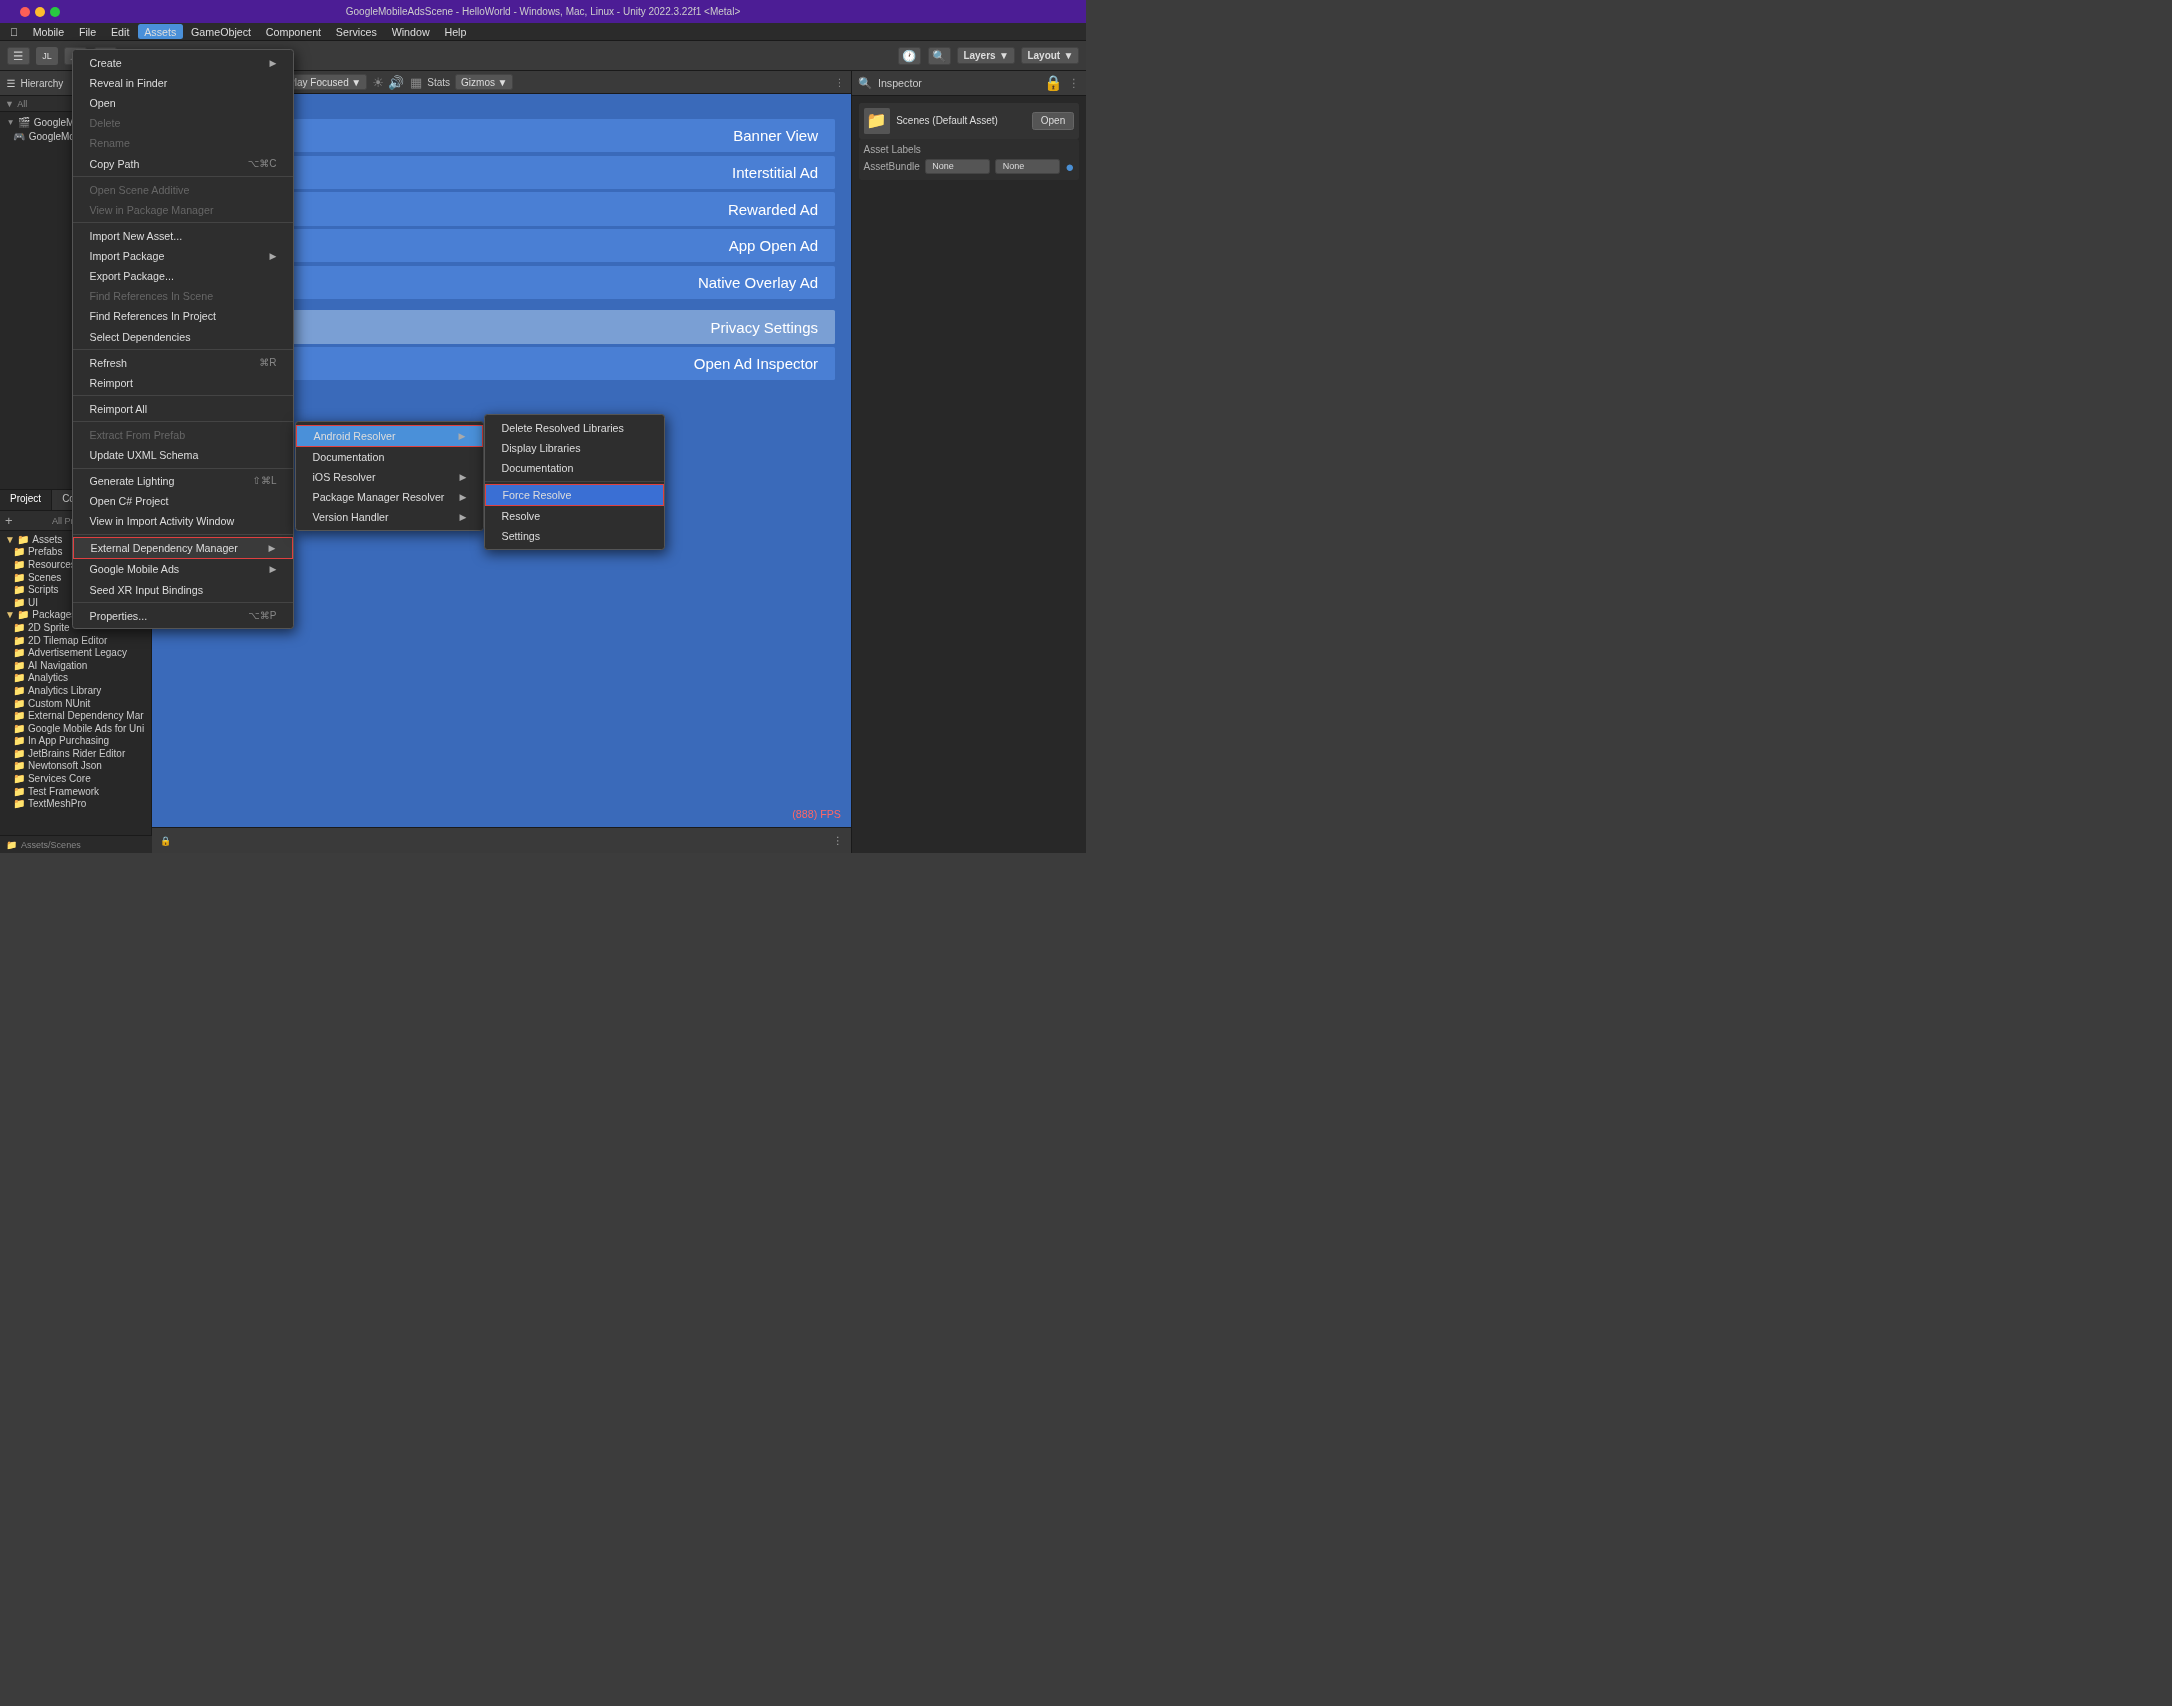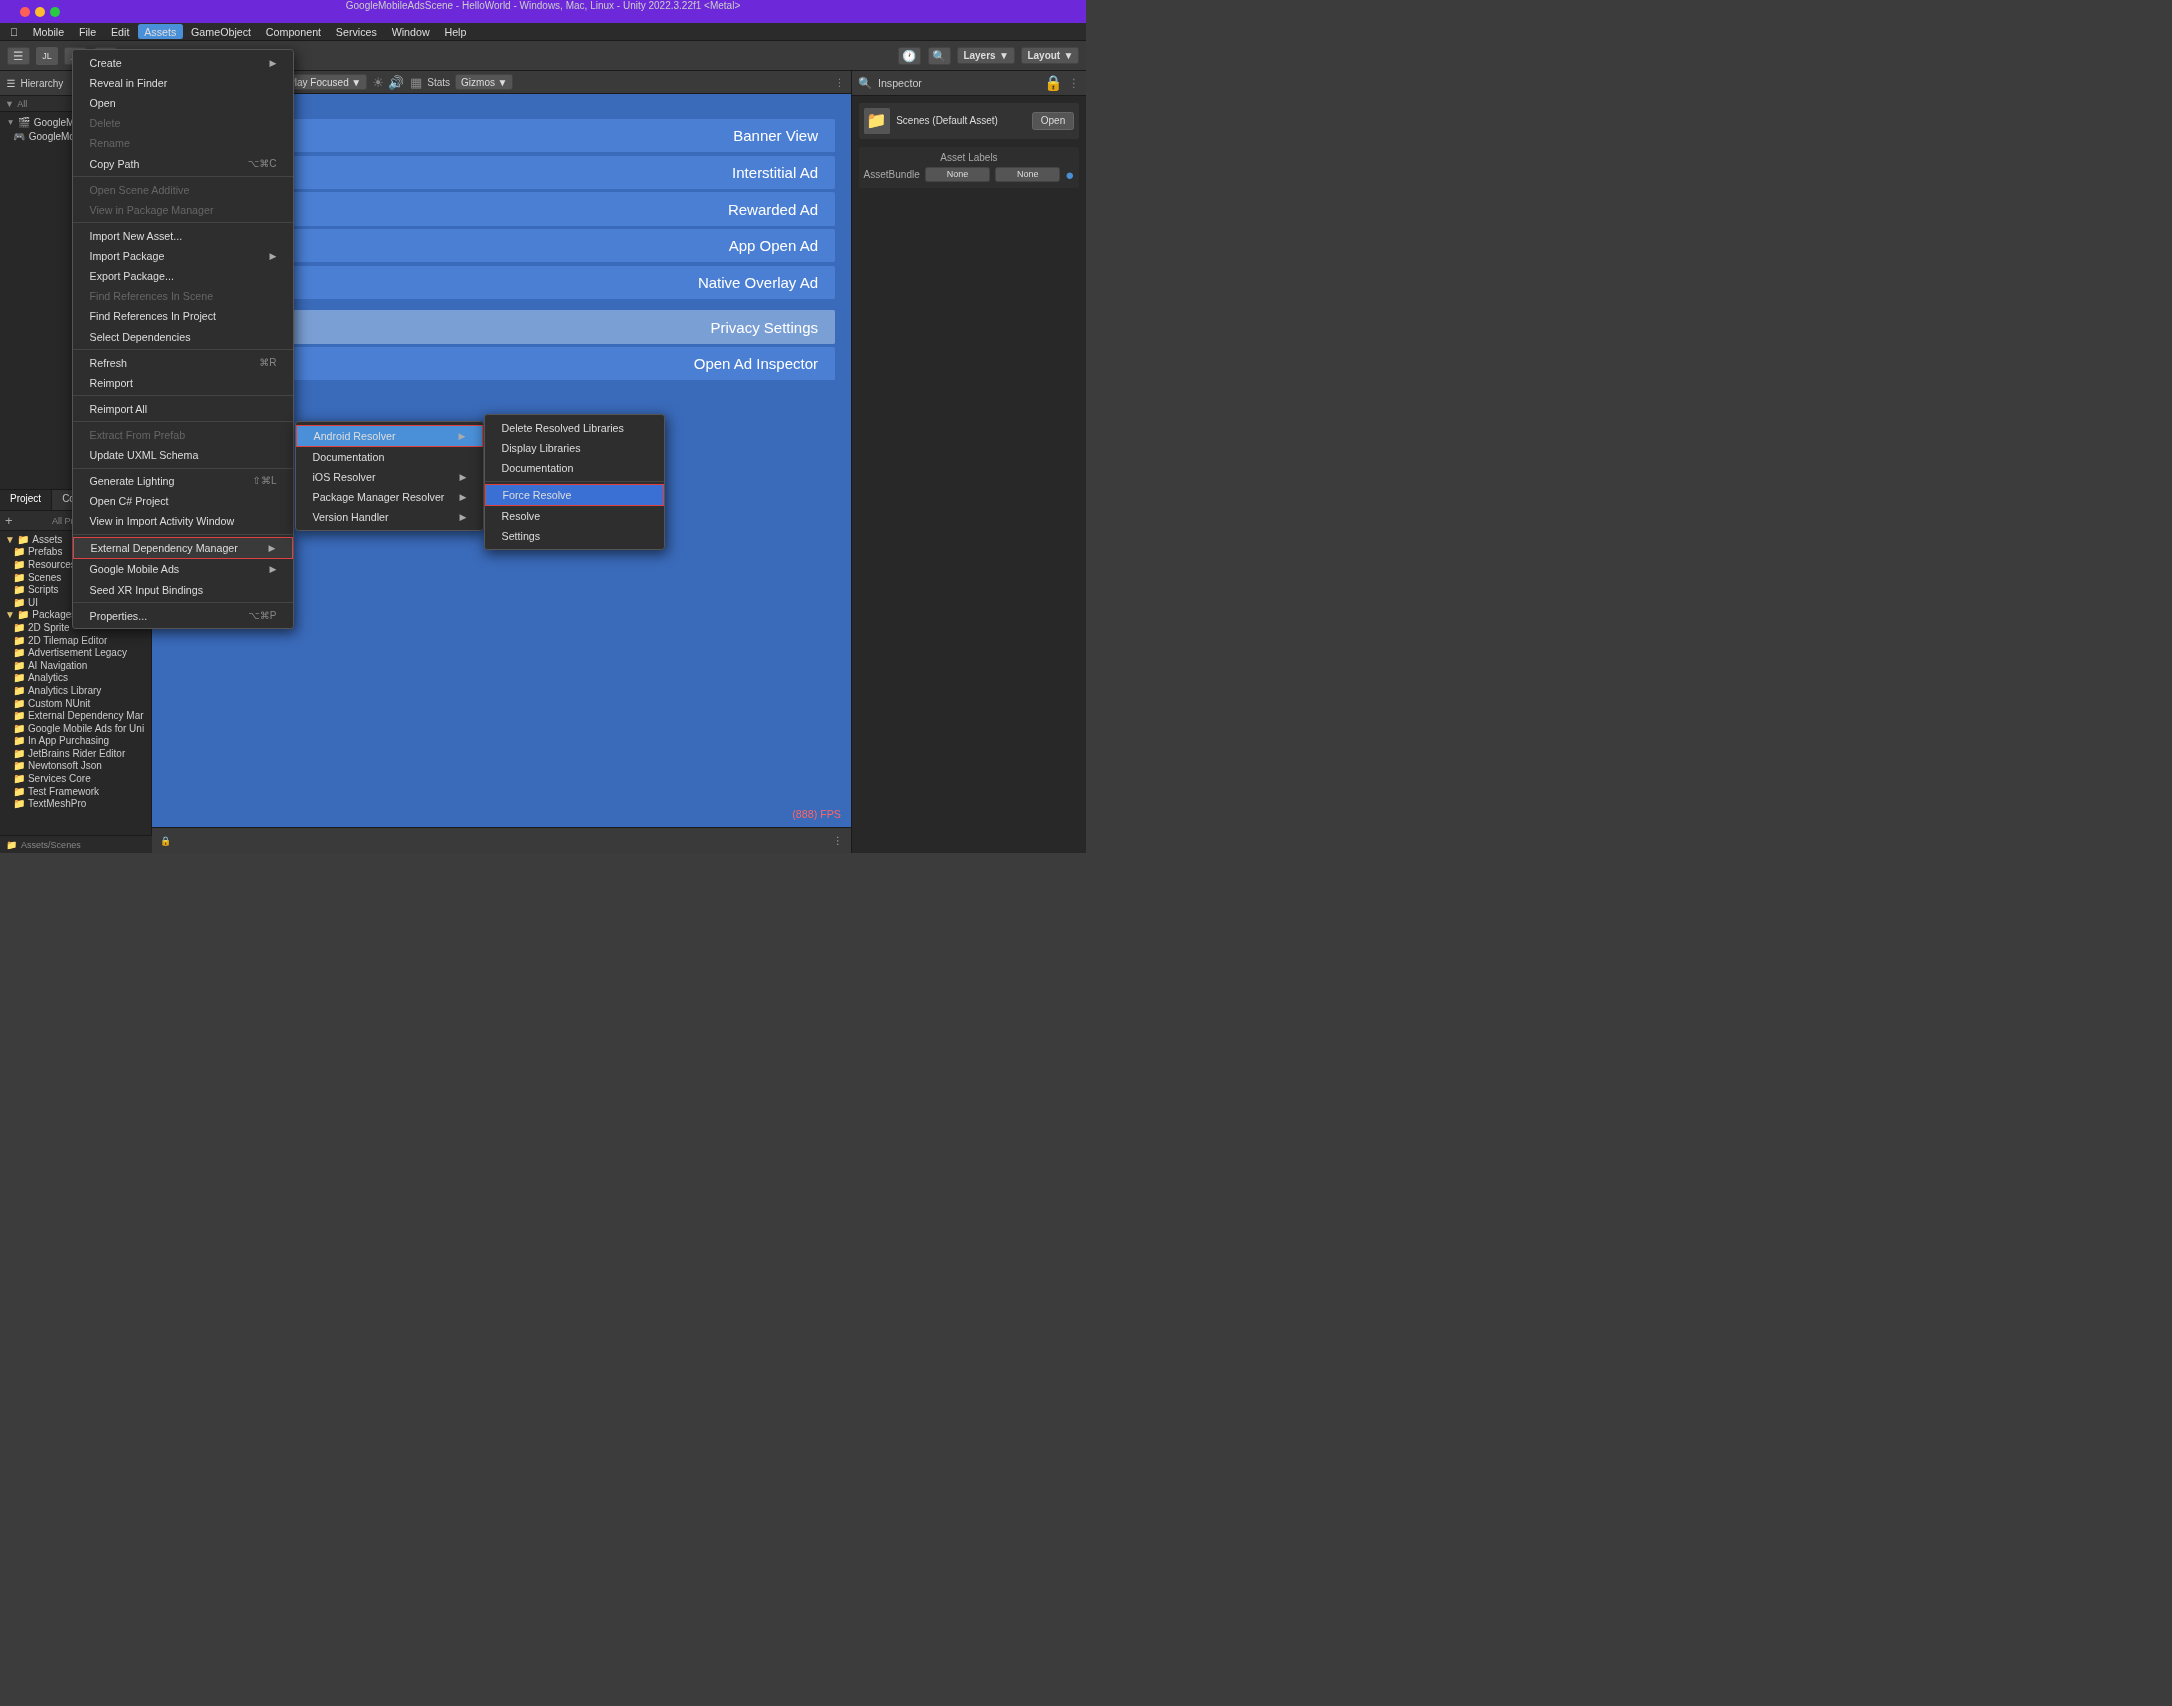--- a/index.html
+++ b/index.html
@@ -10,22 +10,23 @@
       font-size: 10.7px;
       background: #3c3c3c;
       color: #e0e0e0;
       overflow: hidden;
       position: relative;
     }
 
     
     .titlebar {
       height: 23px;
-      background: #6d28d9;
-      display: flex;
+      background: #4c1d95;
+      display: flex;
+      align-items: center;
       padding: 0 20px;
       gap: 6.6px;
       position: relative;
     }
     .traffic-lights { display: flex; gap: 5px; align-items: center; }
     .traffic-light {
       width: 10px; height: 10px; border-radius: 50%;
     }
     .tl-close { background: #ff5f57; }
     .tl-min { background: #ffbd2e; }
@@ -290,25 +291,24 @@
     .open-btn {
       background: #555;
       border: 0.8px solid #666;
       border-radius: 2.5px;
       padding: 2.5px 8.2px;
       color: #ddd;
       font-size: 10px;
       cursor: pointer;
     }
     .asset-labels-section {
-      margin-top: 8px;
+      margin-top: 0;
       padding: 5px;
       background: #2e2e2e;
       border-radius: 2.5px;
-      text-align: center;
     }
     .labels-title { font-size: 10px; color: #aaa; margin-bottom: 3.3px; }
     .labels-row {
       display: flex;
       align-items: center;
       gap: 5px;
       margin-top: 3.3px;
     }
     .labels-dropdown {
       background: #555;

